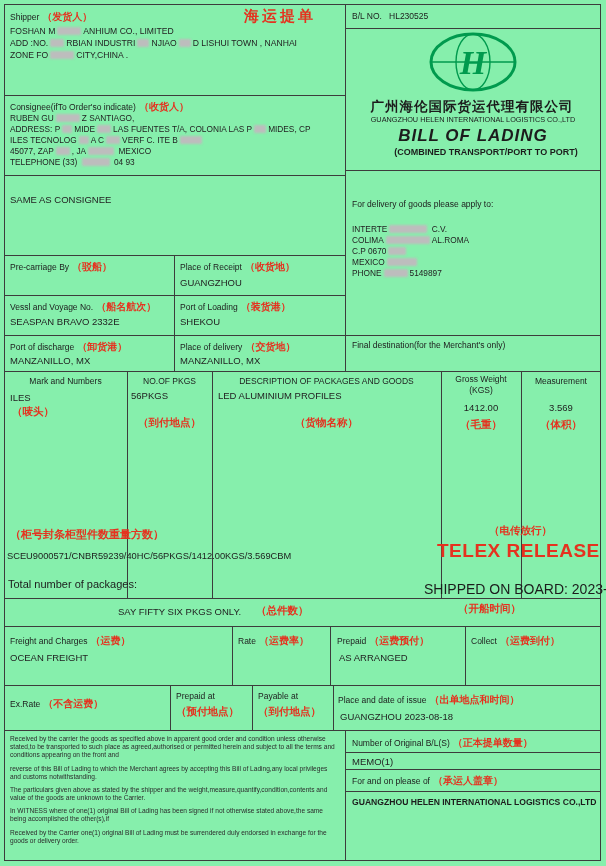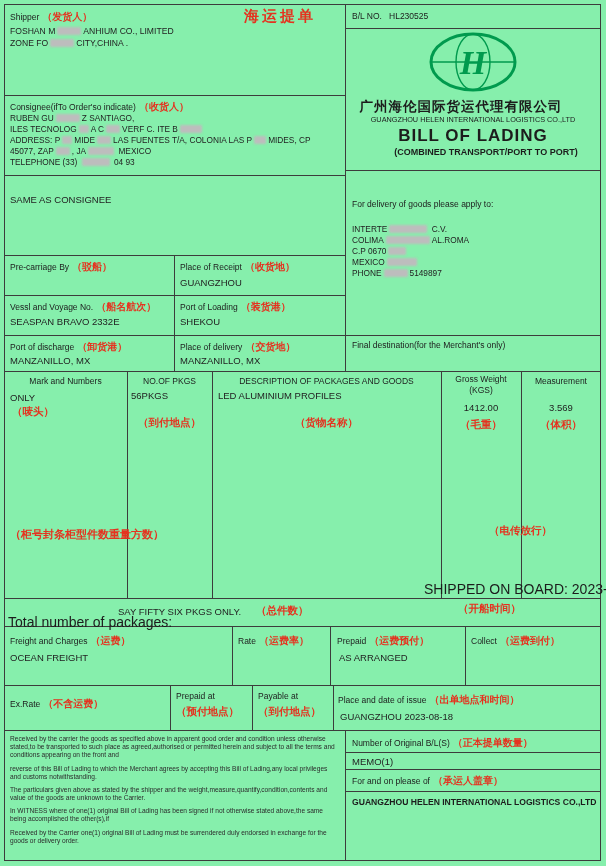--- a/index.html
+++ b/index.html
@@ -12,21 +12,21 @@
   .vl { position:absolute; width:1px; background:#3c3c3c; }
   .t { position:absolute; white-space:nowrap; color:#1c1c1c; }
   .lbl { font-size:8.5px; }
   .val { font-size:9.5px; color:#222; }
   .cn { color:var(--red); font-weight:bold; margin-left:3px; font-size:10px; }
   .cnbig { color:var(--red); font-weight:bold; font-size:10.5px; }
   .ctr { text-align:center; white-space:normal; }
   .doc-title { color:var(--red); font-weight:bold; font-size:15px; letter-spacing:3px; }
   .company-cn { font-weight:bold; font-size:13.5px; letter-spacing:1px; }
   .company-en { font-size:7.3px; }
-  .bol-title { font-weight:bold; font-size:17px; letter-spacing:1px; }
+  .bol-title { font-weight:bold; font-size:17px; letter-spacing:1px;font-style:italic; }
   .bol-sub { font-weight:bold; font-size:9px;padding-left:26px; }
   .telex { color:var(--red); font-weight:bold; font-size:19px; letter-spacing:0.5px; }
   .lines .tline { font-size:8.6px; line-height:12px; color:#222; white-space:nowrap; }
   .lines-sm .tline { font-size:8.3px; line-height:11px; }
   .redact { display:inline-block; height:8px; background:#bdbdbd; border-radius:1px; filter:blur(1px); vertical-align:-1px; margin:0 2px; }
   .clauses { white-space:normal; }
   .clauses p { font-size:6.6px; line-height:1.24; color:#2b2b2b; margin-bottom:5px; }
   .bold { font-weight:bold; }
 </style>
 </head>
@@ -63,41 +63,42 @@
   <div class="vl" style="left:330px;top:626px;height:59px"></div>
   <div class="vl" style="left:465px;top:626px;height:59px"></div>
   <div class="vl" style="left:170px;top:685px;height:45px"></div>
   <div class="vl" style="left:252px;top:685px;height:45px"></div>
   <div class="vl" style="left:333px;top:685px;height:45px"></div>
 
   <div class="t lbl" style="left:10px;top:10px"><span>Shipper</span><span class="cn">（发货人）</span></div>
   <div class="t doc-title" style="left:244px;top:7px">海运提单</div>
   <div class="t lines" style="left:10px;top:25px">
       <div class="tline">FOSHAN M<span class="redact" style="width: 24px;"></span>ANHIUM CO., LIMITED</div>
+      <div class="tline">ADD :NO.<span class="redact" style="width: 14px;"></span>RBIAN INDUSTRI<span class="redact" style="width: 12px;"></span>NJIAO<span class="redact" style="width: 12px;"></span>D LISHUI TOWN , NANHAI</div>
       <div class="tline">ZONE FO<span class="redact" style="width: 24px;"></span>CITY,CHINA .</div>
     </div>
 
   <div class="t lbl" style="left:352px;top:11px"><span>B/L NO.</span>&nbsp;&nbsp;&nbsp;<span>HL230525</span></div>
 
   <svg style="position:absolute;left:428px;top:31px" width="90" height="62" viewBox="0 0 90 62">
     <ellipse cx="45" cy="31" rx="42" ry="28" fill="none" style="stroke:var(--green)" stroke-width="3"></ellipse>
     <ellipse cx="45" cy="31" rx="17" ry="28" fill="none" style="stroke:var(--green)" stroke-width="1.4"></ellipse>
     <line x1="4" y1="31" x2="86" y2="31" style="stroke:var(--green)" stroke-width="1.4"></line>
     <text x="45" y="43" text-anchor="middle" font-size="34" font-weight="bold" font-style="italic" style="fill:var(--green)" font-family="Liberation Serif, serif">H</text>
   </svg>
-  <div class="t company-cn ctr" style="left:333px;top:98px;width:256px">广州海伦国际货运代理有限公司</div>
+  <div class="t company-cn ctr" style="left:344px;top:98px;width:256px">广州海伦国际货运代理有限公司</div>
   <div class="t company-en ctr" style="left:345px;top:115px;width:256px">GUANGZHOU HELEN INTERNATIONAL LOGISTICS CO.,LTD</div>
   <div class="t bol-title ctr" style="left:345px;top:126px;width:256px">BILL OF LADING</div>
   <div class="t bol-sub ctr" style="left:345px;top:147px;width:256px">(COMBINED TRANSPORT/PORT TO PORT)</div>
 
   <div class="t lbl" style="left:10px;top:100px"><span>Consignee(ifTo Order'so indicate)</span><span class="cn">（收货人）</span></div>
   <div class="t lines lines-sm" style="left:10px;top:113px">
       <div class="tline">RUBEN GU<span class="redact" style="width: 24px;"></span>Z SANTIAGO,</div>
+      <div class="tline">ADDRESS: P<span class="redact" style="width: 10px;"></span>MIDE<span class="redact" style="width: 14px;"></span>LAS FUENTES T/A, COLONIA LAS P<span class="redact" style="width: 12px;"></span>MIDES, CP</div>
       <div class="tline">ILES TECNOLOG<span class="redact" style="width: 10px;"></span>A C<span class="redact" style="width: 14px;"></span>VERF C. ITE B<span class="redact" style="width: 22px;"></span></div>
-      <div class="tline">ADDRESS: P<span class="redact" style="width: 10px;"></span>MIDE<span class="redact" style="width: 14px;"></span>LAS FUENTES T/A, COLONIA LAS P<span class="redact" style="width: 12px;"></span>MIDES, CP</div>
       <div class="tline">45077, ZAP<span class="redact" style="width: 14px;"></span>, JA<span class="redact" style="width: 26px;"></span> MEXICO</div>
       <div class="tline">TELEPHONE (33) <span class="redact" style="width: 28px;"></span> 04 93</div>
     </div>
 
   <div class="t val" style="left:10px;top:194px">SAME AS CONSIGNEE</div>
 
   <div class="t lbl" style="left:352px;top:199px">For delivery of goods please apply to:</div>
   <div class="t lines lines-sm" style="left:352px;top:224px">
       <div class="tline">INTERTE<span class="redact" style="width: 38px;"></span> C.V.</div>
       <div class="tline">COLIMA<span class="redact" style="width: 44px;"></span>AL.ROMA</div>
@@ -121,36 +122,38 @@
   <div class="t val" style="left:180px;top:355px">MANZANILLO, MX</div>
   <div class="t lbl" style="left:352px;top:340px">Final destination(for the Merchant's only)</div>
 
   <div class="t lbl ctr" style="left:4px;top:376px;width:123px">Mark and Numbers</div>
   <div class="t lbl ctr" style="left:127px;top:376px;width:85px">NO.OF PKGS</div>
   <div class="t lbl ctr" style="left:212px;top:376px;width:229px">DESCRIPTION OF PACKAGES AND GOODS</div>
   <div class="t lbl ctr" style="left:441px;top:374px;width:80px">Gross Weight</div>
   <div class="t lbl ctr" style="left:441px;top:385px;width:80px">(KGS)</div>
   <div class="t lbl ctr" style="left:521px;top:376px;width:80px">Measurement</div>
 
-  <div class="t val" style="left:10px;top:392px">ONLY</div>
+  <div class="t val" style="left:10px;top:392px">ILES</div>
   <div class="t cnbig" style="left:12px;top:405px">（唛头）</div>
   <div class="t val" style="left:131px;top:390px">56PKGS</div>
   <div class="t cnbig ctr" style="left:127px;top:416px;width:85px">（到付地点）</div>
   <div class="t val" style="left:218px;top:390px">LED ALUMINIUM PROFILES</div>
   <div class="t cnbig ctr" style="left:212px;top:416px;width:229px">（货物名称）</div>
   <div class="t val ctr" style="left:441px;top:402px;width:80px">1412.00</div>
   <div class="t cnbig ctr" style="left:441px;top:418px;width:80px">（毛重）</div>
   <div class="t val ctr" style="left:521px;top:402px;width:80px">3.569</div>
   <div class="t cnbig ctr" style="left:521px;top:418px;width:80px">（体积）</div>
 
   <div class="t cnbig" style="left:10px;top:527px;font-size:11px">（柜号封条柜型件数重量方数）</div>
+  <div class="t" style="left:7px;top:551px;font-size:9.3px">SCEU9000571/CNBR59239/40HC/56PKGS/1412.00KGS/3.569CBM</div>
   <div class="t cnbig" style="left:489px;top:524px">（电传放行）</div>
+  <div class="t telex" style="left:437px;top:540px">TELEX RELEASE</div>
   <div class="t" style="left:424px;top:581px;font-size:14px">SHIPPED ON BOARD:  2023-08-19</div>
 
-  <div class="t lbl" style="left:8px;top:614px;font-size:14px">Total number of packages:</div>
+  <div class="t lbl" style="left:8px;top:578px;font-size:11px">Total number of packages:</div>
   <div class="t val" style="left:118px;top:606px">SAY FIFTY SIX PKGS ONLY.</div>
   <div class="t cnbig" style="left:256px;top:604px">（总件数）</div>
   <div class="t cnbig" style="left:458px;top:602px">（开船时间）</div>
 
   <div class="t lbl" style="left:10px;top:634px"><span>Freight and Charges</span><span class="cn">（运费）</span></div>
   <div class="t val" style="left:10px;top:652px">OCEAN FREIGHT</div>
   <div class="t lbl" style="left:238px;top:634px"><span>Rate</span><span class="cn">（运费率）</span></div>
   <div class="t lbl" style="left:337px;top:634px"><span>Prepaid</span><span class="cn">（运费预付）</span></div>
   <div class="t val" style="left:339px;top:652px">AS ARRANGED</div>
   <div class="t lbl" style="left:471px;top:634px"><span>Collect</span><span class="cn">（运费到付）</span></div>

